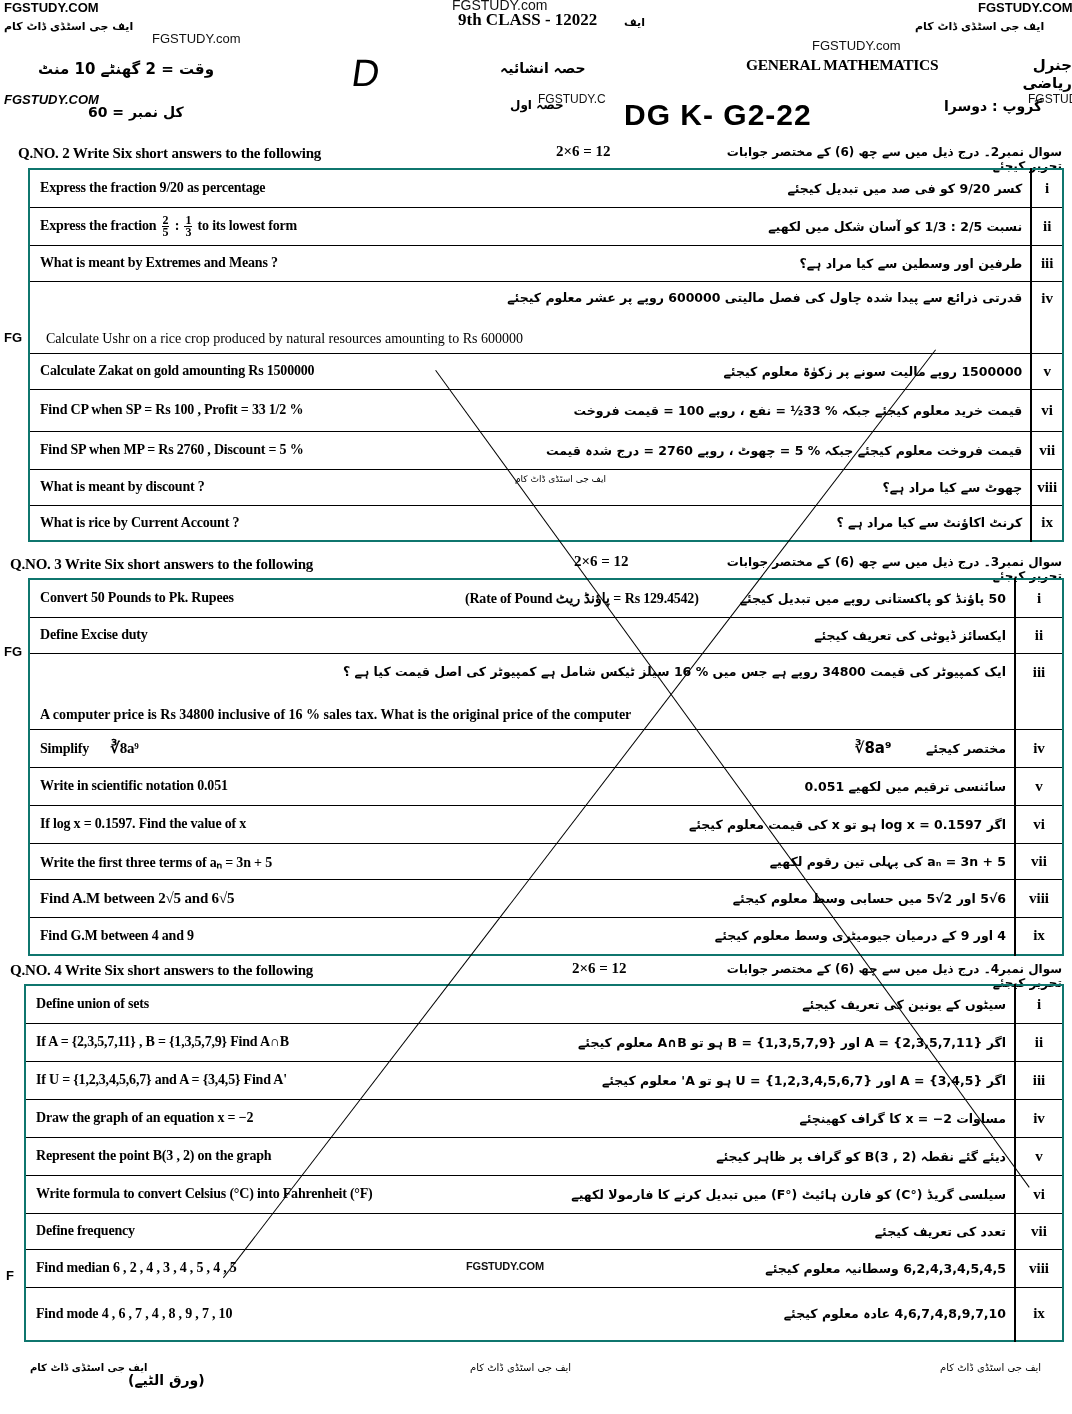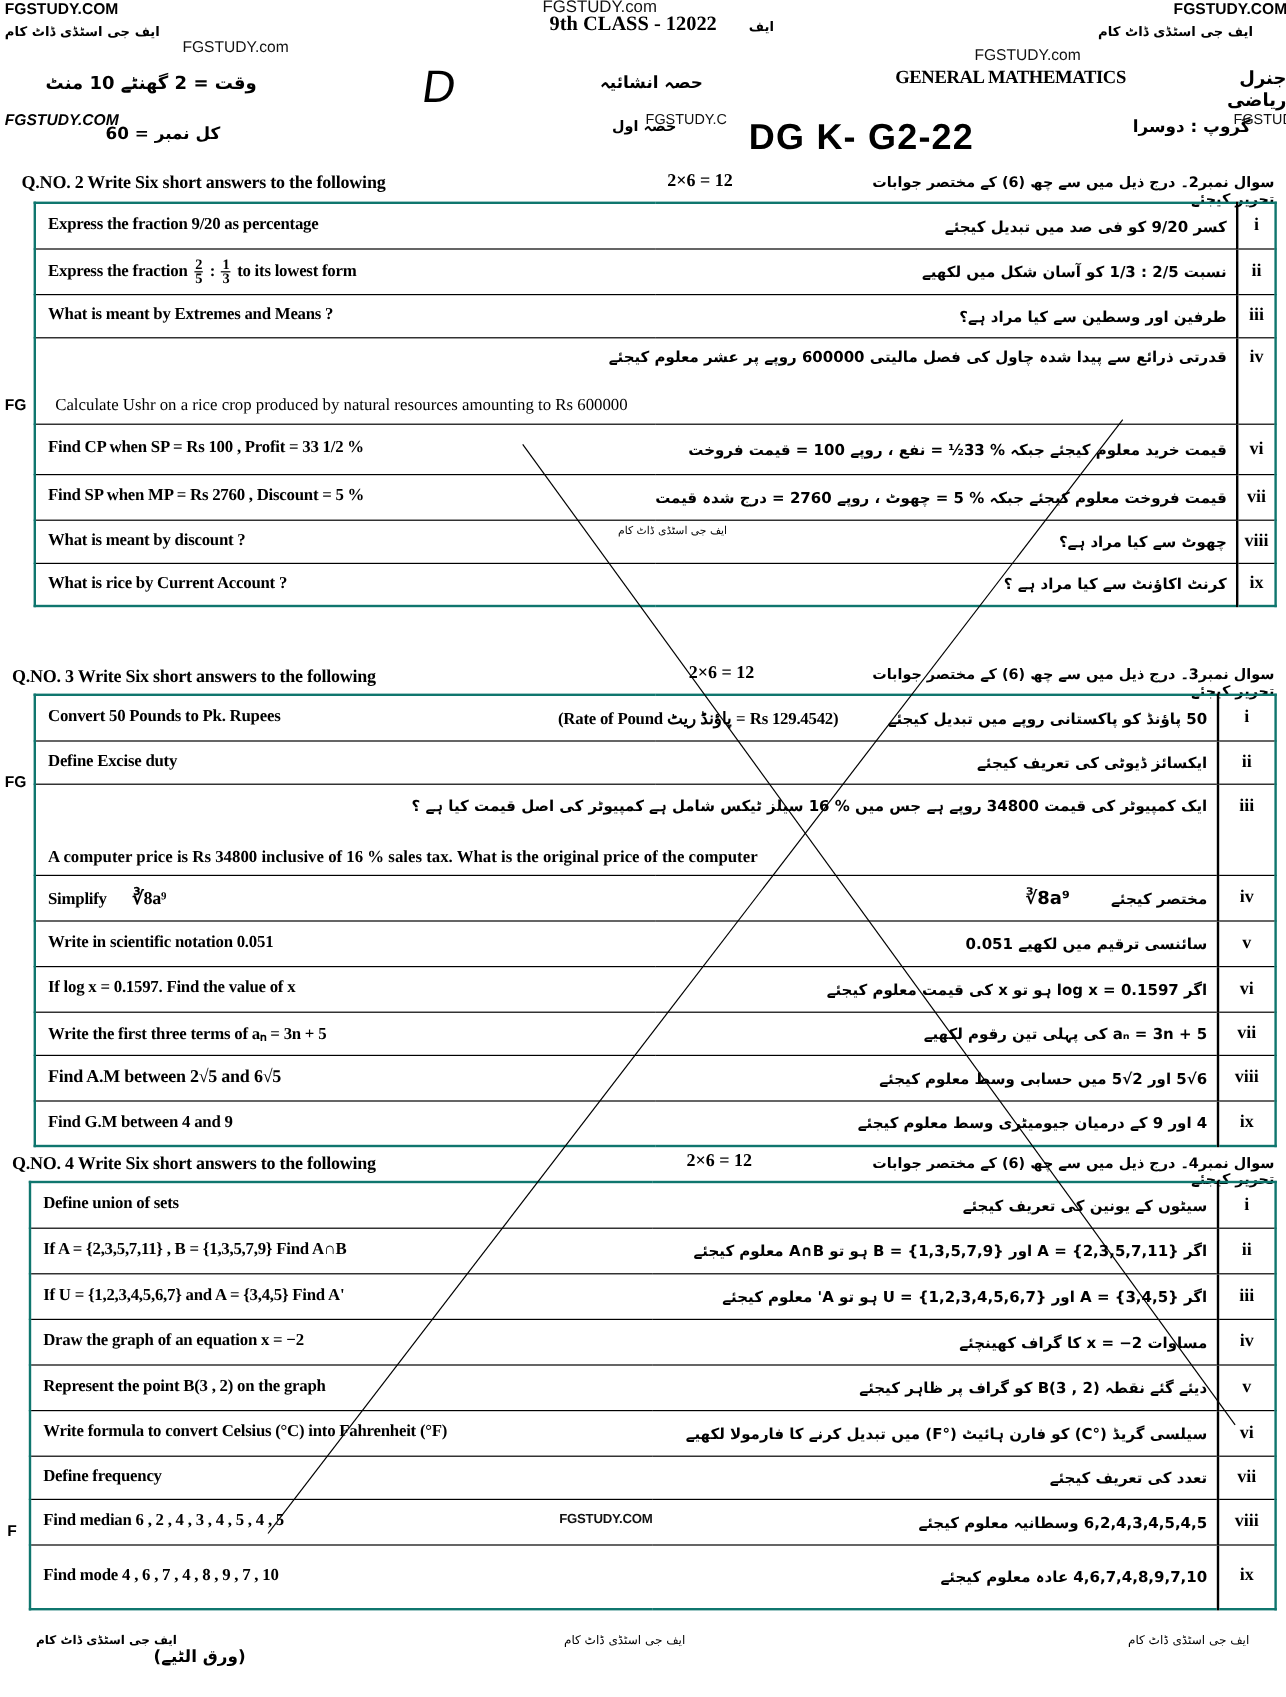--- a/index.html
+++ b/index.html
@@ -82,20 +82,25 @@
     <td class="ur">طرفین اور وسطین سے کیا مراد ہے؟</td>
     <td class="num">iii</td>
   </tr>
   <tr style="height:72px;">
     <td colspan="2" style="position:relative;">
       <div class="abs" style="right:8px;top:8px;font-family:'DejaVu Sans',sans-serif;font-weight:bold;font-size:12.5px;direction:rtl;white-space:nowrap;">قدرتی ذرائع سے پیدا شدہ چاول کی فصل مالیتی 600000 روپے پر عشر معلوم کیجئے</div>
       <div class="abs" style="left:16px;bottom:6px;font-weight:normal;font-size:14px;white-space:nowrap;">Calculate Ushr on a rice crop produced by natural resources amounting to Rs  600000</div>
     </td>
     <td class="num" style="vertical-align:top;padding-top:8px;">iv</td>
   </tr>
+  <tr style="height:36px;">
+    <td class="en">Calculate Zakat on gold amounting Rs 1500000</td>
+    <td class="ur">1500000 روپے مالیت سونے پر زکوٰۃ معلوم کیجئے</td>
+    <td class="num">v</td>
+  </tr>
   <tr style="height:42px;">
     <td class="en">Find CP  when SP = Rs 100 , Profit =  33 1/2  %</td>
     <td class="ur">قیمت خرید معلوم کیجئے جبکہ % 33½ = نفع ، روپے 100 = قیمت فروخت</td>
     <td class="num">vi</td>
   </tr>
   <tr style="height:38px;">
     <td class="en">Find  SP when MP = Rs 2760 , Discount = 5 %</td>
     <td class="ur">قیمت فروخت معلوم کیجئے جبکہ % 5 = چھوٹ ، روپے 2760 = درج شدہ قیمت</td>
     <td class="num">vii</td>
   </tr>

